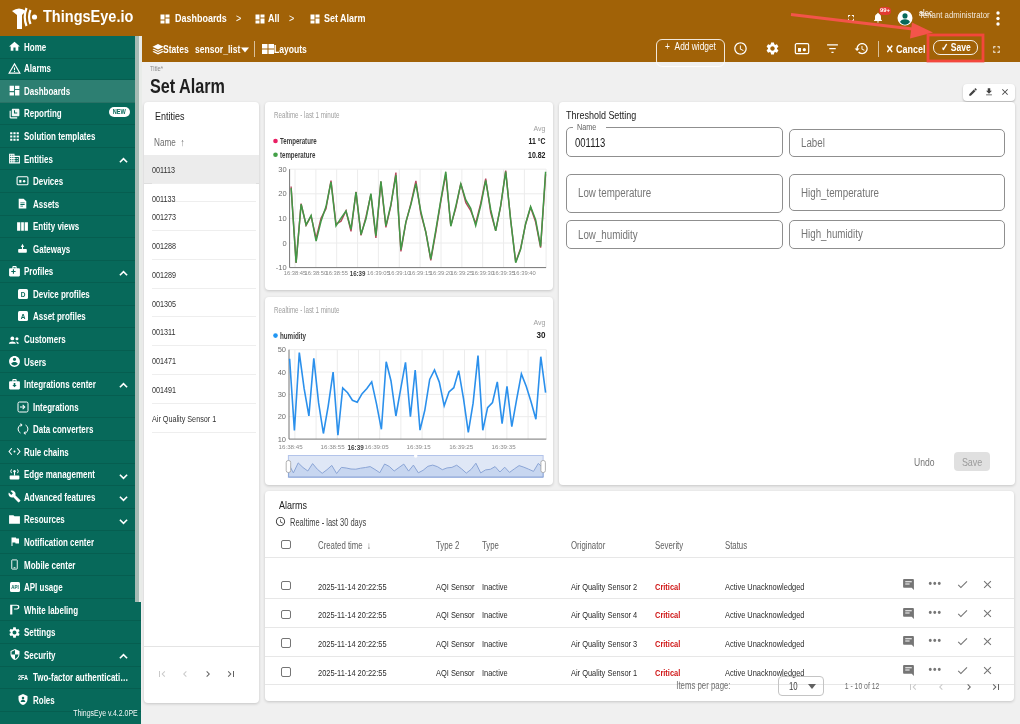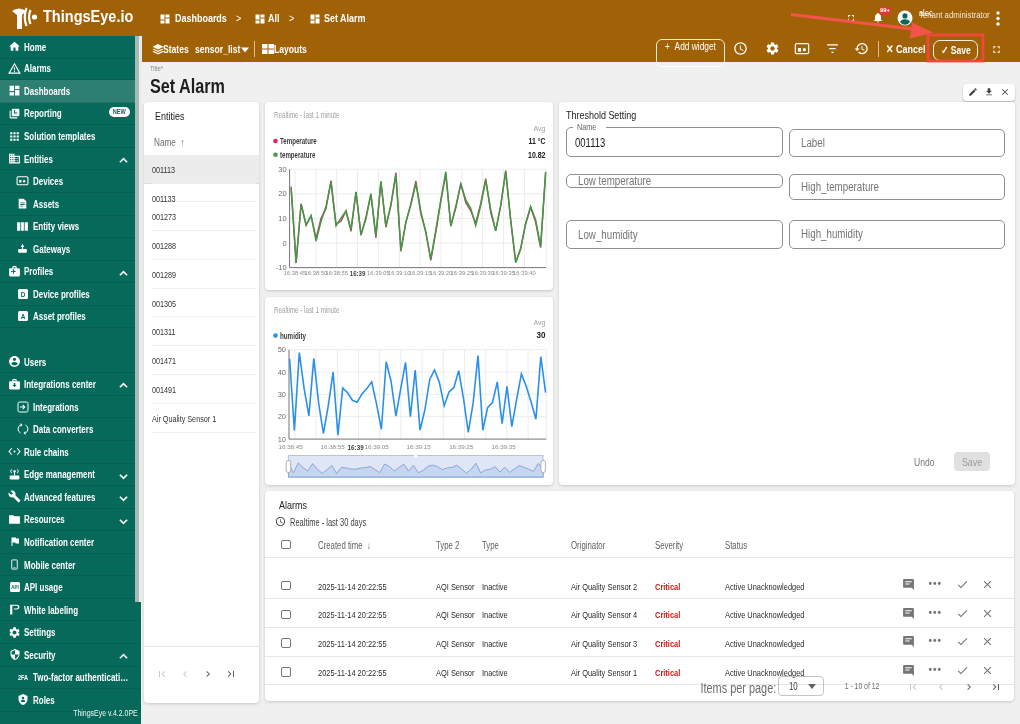--- a/index.html
+++ b/index.html
@@ -112,21 +112,21 @@
       <circle cx="15.5" cy="11" r="2.4" fill="#fff"></circle>
     </svg>
   <svg class="abs" style="left:826px;top:43px" width="13" height="11" viewBox="0 0 24 20">
       <path fill="#fff" d="M2 2h20v2.5H2zm4 7h12v2.5H6zm4 7h4v2.5h-4z"></path>
     </svg>
   <svg class="abs" style="left:854px;top:41px" width="15" height="15" viewBox="0 0 24 24">
       <path fill="#fff" d="M13 3c-4.97 0-9 4.03-9 9H1l3.89 3.89.07.14L9 12H6c0-3.87 3.13-7 7-7s7 3.13 7 7-3.13 7-7 7c-1.93 0-3.68-.79-4.94-2.06l-1.42 1.42C8.27 19.99 10.51 21 13 21c4.97 0 9-4.03 9-9s-4.03-9-9-9zm-1 5v5l4.28 2.54.72-1.21-3.5-2.08V8H12z"></path>
     </svg>
   <div class="abs" style="left:878px;top:41px;width:1px;height:16px;background:rgba(255,255,255,0.6)"></div>
   <div class="abs" style="left:886px;top:42px;color:#fff;font-size:11.5px;font-weight:700"><span class="tt">✕&nbsp;Cancel</span></div>
-  <div class="abs" style="left:933px;top:40px;width:45px;height:21px;border:1px solid rgba(255,255,255,0.9);border-radius:7px;color:#fff;font-size:11px;font-weight:700;display:flex;align-items:center;justify-content:center">
+  <div class="abs" style="left:933px;top:40px;width:45px;height:15px;border:1px solid rgba(255,255,255,0.9);border-radius:7px;color:#fff;font-size:11px;font-weight:700;display:flex;align-items:center;justify-content:center">
       <span class="tt" style="transform-origin:center">✓&nbsp;Save</span>
     </div>
   <svg class="abs" style="left:991px;top:44px" width="11" height="11" viewBox="0 0 24 24">
       <path fill="#fff" d="M7 14H5v5h5v-2H7v-3zm-2-4h2V7h3V5H5v5zm12 7h-3v2h5v-5h-2v3zM14 5v2h3v3h2V5h-5z"></path>
     </svg>
 </div>
 <div id="sidebar">
   <div class="mi" style="top:0px">
       <span class="ic">
         <svg width="13" height="13" viewBox="0 0 24 24">
@@ -242,20 +242,30 @@
       <span class="tx">Device profiles</span>
     </div>
   <div class="mi sub" style="top:269.7px">
       <span class="ic">
         <svg width="12" height="12" viewBox="0 0 24 24">
           <rect x="2" y="2" width="20" height="20" rx="3" fill="#fff"></rect>
           <text x="12" y="17" font-size="13" font-weight="bold" fill="#07695a" text-anchor="middle" font-family="Liberation Sans">A</text>
         </svg>
       </span>
       <span class="tx">Asset profiles</span>
+    </div>
+  <div class="mi" style="top:292.3px">
+      <span class="ic">
+        <svg width="14" height="13" viewBox="0 0 24 20">
+          <circle cx="8" cy="8" r="3.5" fill="#fff"></circle>
+          <circle cx="16.5" cy="8.5" r="2.8" fill="#fff"></circle>
+          <path fill="#fff" d="M1.5 18c0-3 4-4.5 6.5-4.5s6.5 1.5 6.5 4.5H1.5zm15 0c0-1.9-1-3.3-2.3-4.2 2.4.2 5.8 1.4 5.8 4.2h-3.5z"></path>
+        </svg>
+      </span>
+      <span class="tx">Customers</span>
     </div>
   <div class="mi" style="top:314.8px">
       <span class="ic">
         <svg width="13" height="13" viewBox="0 0 24 24">
           <path fill="#fff" d="M12 2C6.48 2 2 6.48 2 12s4.48 10 10 10 10-4.48 10-10S17.52 2 12 2zm0 3c1.66 0 3 1.34 3 3s-1.34 3-3 3-3-1.34-3-3 1.34-3 3-3zm0 14.2c-2.5 0-4.71-1.28-6-3.22.03-1.99 4-3.08 6-3.08 1.99 0 5.97 1.09 6 3.08-1.29 1.94-3.5 3.22-6 3.22z"></path>
         </svg>
       </span>
       <span class="tx">Users</span>
     </div>
   <div class="mi" style="top:337.4px">
@@ -568,24 +578,24 @@
   <div class="wcard" style="left:558.8px;top:102.4px;width:456.2px;height:382.6px">
     <div class="abs" style="left:7px;top:6.5px;font-size:11.5px;color:#212121"><span class="tt" style="transform:scaleX(0.78)">Threshold Setting</span></div>
 
     <fieldset class="abs" style="left:7.7px;top:20px;width:217px;height:34.9px;border:1px solid #8f8f8f;border-radius:5px;padding:0">
       <legend style="margin-left:6px;padding:0 4px;font-size:9px;color:#5f5f5f"><span class="tt" style="transform:scaleX(0.8)">Name</span></legend>
     </fieldset>
     <div class="abs" style="left:16.7px;top:33px;font-size:13px;color:#212121"><span class="tt" style="transform:scaleX(0.73)">001113</span></div>
     <div class="fieldbox" style="left:230.6px;top:26.3px;width:216px;height:28.2px">
         <span class="tt">Label</span>
       </div>
-    <div class="fieldbox" style="left:7.7px;top:71.6px;width:217px;height:14px">
+    <div class="fieldbox" style="left:7.7px;top:71.6px;width:217px;height:39px">
         <span class="tt">Low temperature</span>
       </div>
-    <div class="fieldbox" style="left:230.6px;top:71.7px;width:216px;height:26px">
+    <div class="fieldbox" style="left:230.6px;top:71.7px;width:216px;height:37px">
         <span class="tt">High_temperature</span>
       </div>
     <div class="fieldbox" style="left:7.7px;top:117.7px;width:217px;height:28.9px">
         <span class="tt">Low_humidity</span>
       </div>
     <div class="fieldbox" style="left:230.6px;top:117.6px;width:216px;height:28.7px">
         <span class="tt">High_humidity</span>
       </div>
     <div class="abs" style="left:355px;top:354px;font-size:11px;color:#757575"><span class="tt">Undo</span></div>
     <div class="abs" style="left:395px;top:349.9px;width:36.5px;height:18.5px;background:#e0e0e0;border-radius:4px;font-size:11.5px;color:#9b9b9b;display:flex;align-items:center;justify-content:center">
@@ -677,21 +687,21 @@
           </svg></span>
         <span class="ico" style="left:663.6px;color:#757575;font-weight:700;font-size:10px;letter-spacing:1px">•••</span>
         <span class="ico" style="left:690.5px"><svg width="13" height="13" viewBox="0 0 24 24">
             <path fill="#757575" d="M9 16.17 4.83 12l-1.42 1.41L9 19 21 7l-1.41-1.41z"></path>
           </svg></span>
         <span class="ico" style="left:716px"><svg width="13" height="13" viewBox="0 0 24 24">
             <path fill="#757575" d="M19 6.41 17.59 5 12 10.59 6.41 5 5 6.41 10.59 12 5 17.59 6.41 19 12 13.41 17.59 19 19 17.59 13.41 12z"></path>
           </svg></span>
       </div>
 
-    <div class="abs" style="left:396px;top:189.5px;font-size:14px;color:#6e6e6e;width:115px;text-align:right"><span class="tt" style="transform-origin:100% 50%">Items per page:</span></div>
+    <div class="abs" style="left:396px;top:189.5px;font-size:10px;color:#6e6e6e;width:115px;text-align:left"><span class="tt" style="transform-origin:100% 50%">Items per page:</span></div>
     <div class="abs" style="left:513px;top:185.2px;width:46px;height:20px;border:1px solid #c4c4c4;border-radius:4px">
       <span class="abs" style="left:10px;top:4px;font-size:10px;color:#424242"><span class="tt">10</span></span>
       <svg class="abs" style="left:29px;top:7.5px" width="8" height="5" viewBox="0 0 10 6">
           <path fill="#616161" d="M0 0 L10 0 L5 6 Z"></path>
         </svg>
     </div>
     <div class="abs" style="left:566px;top:189.5px;font-size:9.5px;color:#6e6e6e;width:62px;text-align:center"><span class="tt" style="transform-origin:center;transform:scaleX(0.72)">1 - 10 of 12</span></div>
     <div class="abs" style="left:641.9px;top:188.7px"><svg width="12" height="12" viewBox="0 0 24 24">
           <path fill="#c9c9c9" d="M18.4 16.6 13.8 12l4.6-4.6L17 6l-6 6 6 6zM6 6h2v12H6z"></path>
         </svg></div>

